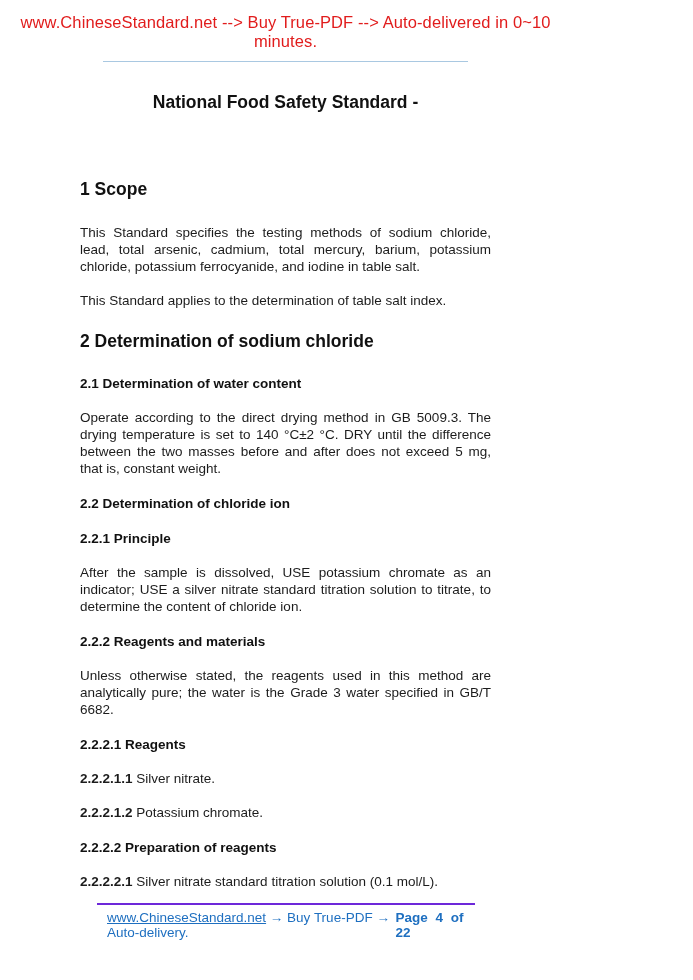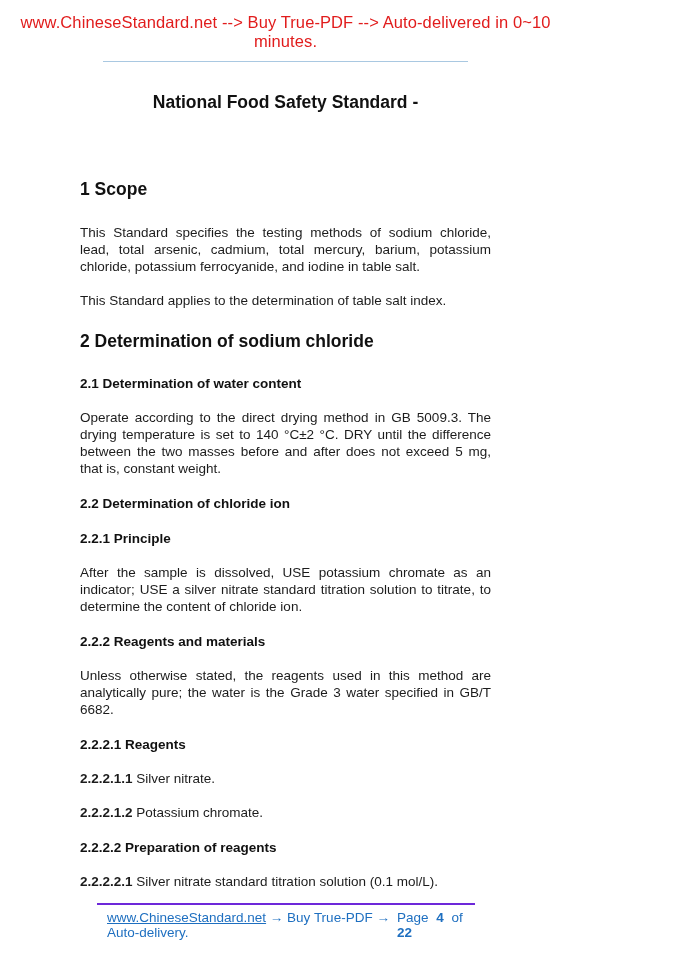--- a/index.html
+++ b/index.html
@@ -83,21 +83,21 @@
     align-items: baseline;
     font-size: 13.5px;
     color: #1e6fc0;
   }
   .footer a {
     color: #1e6fc0;
     text-decoration: underline;
     cursor: pointer;
   }
   .footer .left span { color: #1e6fc0; }
-  .footer .right span, .footer .right b { margin-left: 4px; }
+  .footer .right span, .footer .right b { margin-left: 4px; font-weight: bold; }
   .footer .right b { font-weight: 700; }
 </style>
 </head>
 <body>
 
 <div class="page">
 
   <div class="promo">
     <span>www.ChineseStandard.net --&gt; Buy True-PDF --&gt; Auto-delivered in 0~10 minutes.</span>
   </div>

